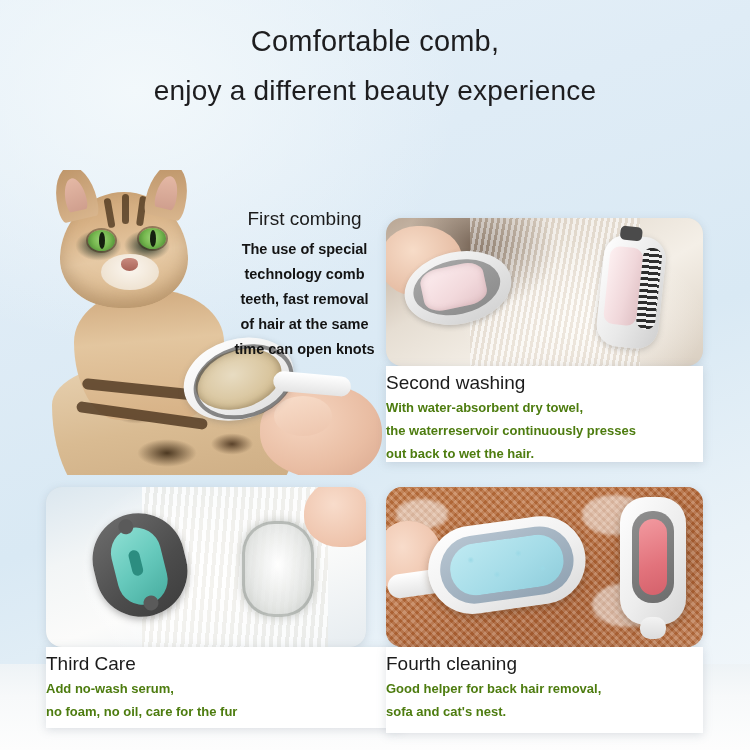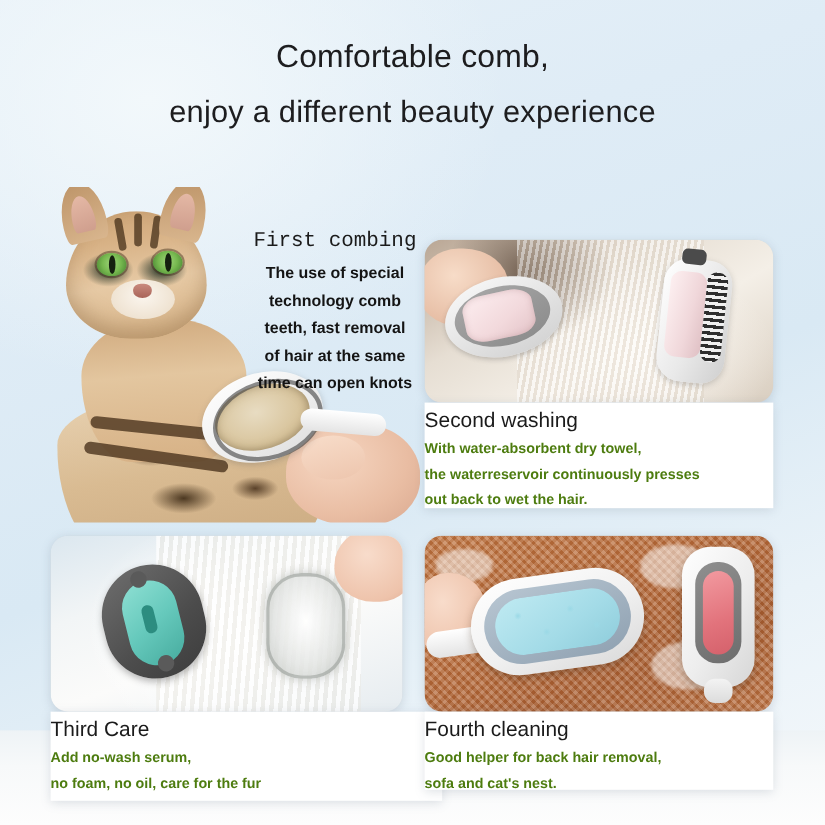--- a/index.html
+++ b/index.html
@@ -17,21 +17,21 @@
   }
   
   #floor{
     position:absolute;left:0;right:0;bottom:0;height:86px;
     background:linear-gradient(180deg,#eef3f6 0%,#f7f9fa 38%,#fdfdfd 100%);
   }
 
   
   .headline{
     position:absolute;left:0;right:0;top:22px;text-align:center;
-    color:#1d1d1f;letter-spacing:.2px;margin-top:11px;
+    color:#1d1d1f;letter-spacing:.2px;
   }
   .headline .l1{font-size:29px;line-height:38px;font-weight:400;}
   .headline .l2{font-size:28px;line-height:38px;font-weight:400;margin-top:12px;}
 
   
   .photo{position:absolute;overflow:hidden;background:#cfd9df;}
   .rounded{border-radius:16px;}
   .cap{
     position:absolute;background:#ffffff;text-align:left;
     color:#141414;box-sizing:border-box;
@@ -101,21 +101,21 @@
     border:4px solid rgba(70,70,70,.62);}
   .p1brush .handle{position:absolute;left:86px;top:56px;width:78px;height:20px;border-radius:12px;
     background:linear-gradient(180deg,#ffffff,#e4e4e4);transform:rotate(22deg);}
   .p1hand{position:absolute;left:238px;top:216px;width:122px;height:92px;
     background:radial-gradient(ellipse at 35% 35%,#f6d6c1 0%,#e9bda3 60%,#d9a88f 100%);
     border-radius:48% 42% 40% 50%/46% 50% 46% 48%;}
   .p1hand:after{content:"";position:absolute;left:14px;top:10px;width:58px;height:40px;
     background:linear-gradient(165deg,#f8ddca,#edc5ad);border-radius:50%;}
 
   #p1text{position:absolute;left:222px;top:206px;width:165px;text-align:center;}
-  #p1text .t{font-size:19px;line-height:26px;color:#1b1b1b;margin-bottom:5px;font-family:Liberation Mono, monospace;}
+  #p1text .t{font-size:19px;line-height:26px;color:#1b1b1b;margin-bottom:5px;}
   #p1text .d{font-size:14.5px;line-height:25px;font-weight:bold;color:#141414;}
 
   
   #p2photo{left:386px;top:218px;width:317px;height:148px;}
   .p2bg{position:absolute;left:0;top:0;width:100%;height:100%;
     background:
       radial-gradient(ellipse 40% 70% at 30% 20%, #6e5b4c 0%, rgba(110,91,76,0) 60%),
       radial-gradient(ellipse 55% 80% at 62% 70%, #fbf7f1 0%, rgba(251,247,241,0) 70%),
       linear-gradient(150deg,#b9a694 0%,#e6ded3 35%,#f4efe7 62%,#d9cec0 100%);
   }
@@ -195,21 +195,21 @@
   .p4tool{position:absolute;left:230px;top:10px;width:74px;height:140px;}
   .p4tool .body{position:absolute;left:4px;top:0;width:66px;height:128px;border-radius:26px;
     background:linear-gradient(120deg,#ffffff 0%,#ededed 55%,#d6d6d6 100%);box-shadow:0 3px 8px rgba(70,45,25,.35);}
   .p4tool .slot{position:absolute;left:16px;top:14px;width:42px;height:92px;border-radius:20px;
     background:linear-gradient(150deg,#8f8f8f,#6d6d6d);}
   .p4tool .pink{position:absolute;left:23px;top:22px;width:28px;height:76px;border-radius:14px;
     background:linear-gradient(160deg,#f29aa0,#e2737c 60%,#d4616b);}
   .p4tool .stem{position:absolute;left:24px;top:120px;width:26px;height:22px;border-radius:10px;
     background:linear-gradient(180deg,#f3f3f3,#dcdcdc);}
   .p4hair{position:absolute;border-radius:50%;background:rgba(255,255,255,.5);filter:blur(1.6px);}
-  #p4cap{left:386px;top:647px;width:317px;height:71px;padding-top:4px;}
+  #p4cap{left:386px;top:647px;width:317px;height:86px;padding-top:4px;}
 
   .shadow{box-shadow:0 2px 9px rgba(110,125,140,.22);}
 </style>
 </head>
 <body>
 
 <div id="stage">
 
   <div id="floor"></div>
 

